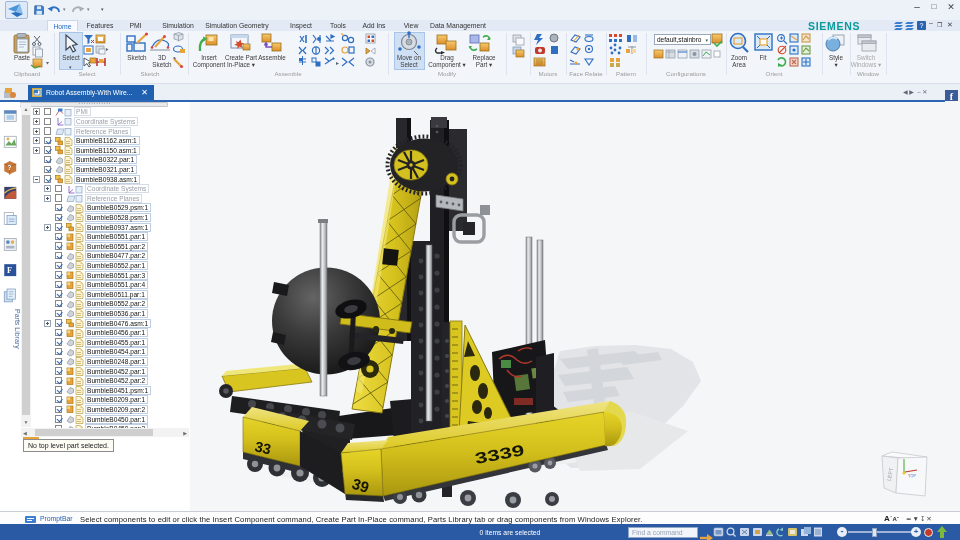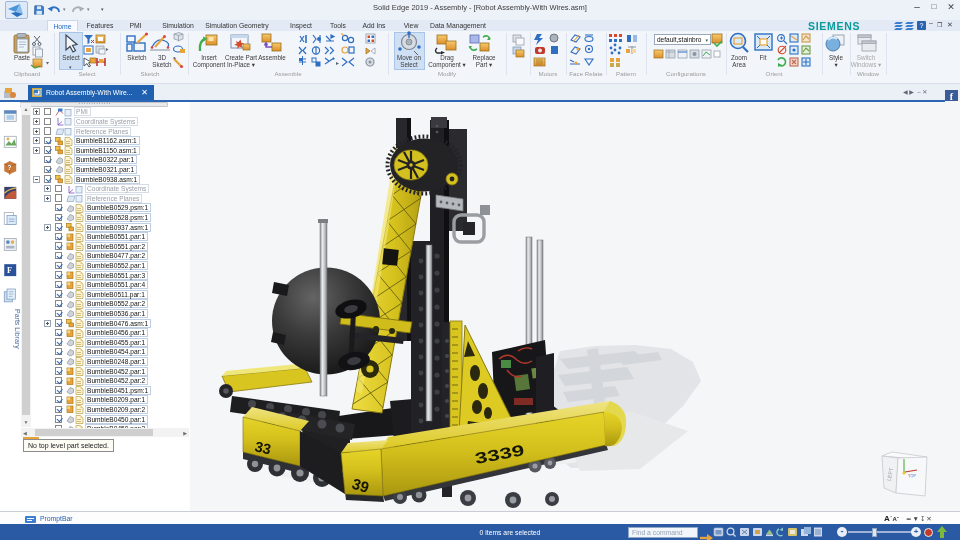--- a/index.html
+++ b/index.html
@@ -62,21 +62,20 @@
 <path d="M3,4 Q7,0.5 11,4 Q12,5 12,7" fill="none" stroke="#2f6fc2" stroke-width="1.8"></path>
 <polygon points="0.5,3.5 6,1.5 5,6.5" fill="#2f6fc2"></polygon>
       </svg>
 <div class="abs" style="left:63px;top:6px;font-size:5px;color:#777">▾</div>
 <svg class="abs" style="left:71px;top:5px" width="14" height="10" viewBox="0 0 14 10">
 <path d="M11,4 Q7,0.5 3,4 Q2,5 2,7" fill="none" stroke="#a8aeb6" stroke-width="1.8"></path>
 <polygon points="13.5,3.5 8,1.5 9,6.5" fill="#a8aeb6"></polygon>
       </svg>
 <div class="abs" style="left:87px;top:6px;font-size:5px;color:#777">▾</div>
 <div class="abs" style="left:101px;top:6px;font-size:5px;color:#555">▾</div>
-<div id="title">Solid Edge 2019 - Assembly - [Robot Assembly-With Wires.asm]</div>
 <div class="abs" style="left:911px;top:1px;width:12px;height:12px;color:#444;font-size:10px;text-align:center;line-height:12px">–</div>
 <div class="abs" style="left:928px;top:1px;width:12px;height:12px;color:#444;font-size:8px;text-align:center;line-height:12px">□</div>
 <div class="abs" style="left:945px;top:1px;width:12px;height:12px;color:#444;font-size:9px;text-align:center;line-height:12px">✕</div>
 </div>
 <div id="tabrow">
 <div class="tab sel" style="left:47px;width:31px">Home</div>
 <div class="tab" style="left:85px;width:30px">Features</div>
 <div class="tab" style="left:123px;width:25px">PMI</div>
 <div class="tab" style="left:157px;width:42px">Simulation</div>
 <div class="tab" style="left:205px;width:64px">Simulation Geometry</div>
@@ -1260,20 +1259,21 @@
       <div class="sarr" style="right:2px;top:2px">▶</div>
     </div>
 <div class="abs" style="left:23px;top:437px;width:16px;height:2px;background:#e8a33d"></div>
 <div id="tooltip">No top level part selected.</div>
 <div id="blueline"></div>
 <div id="promptbar">
 <div class="abs" style="left:25px;top:3.5px;width:11px;height:7px;background:#3a7fd0;border-radius:1px"></div>
 <div class="abs" style="left:27px;top:5.5px;width:7px;height:1px;background:#fff"></div>
 <div class="abs" style="left:27px;top:7.5px;width:5px;height:1px;background:#fff"></div>
 <div class="abs" style="left:40px;top:3px;font-size:6.8px;color:#2a62ae">PromptBar</div>
+<div class="abs" style="left:80px;top:2.5px;font-size:7.6px;color:#1a1a1a;letter-spacing:0.12px">Select components to edit or click the Insert Component command, Create Part In-Place command, Parts Library tab or drag components from Windows Explorer.</div>
 <div class="abs" style="left:884px;top:2px;font-size:8px;color:#222;font-weight:bold">Aˈ<span style="font-size:6px">Aˇ</span></div>
 <div class="abs" style="left:906px;top:3px;font-size:6.5px;color:#444;letter-spacing:1px">≃▼↧✕</div>
 </div>
 <div id="statusbar">
 <div class="abs" style="left:420px;top:4.5px;width:180px;text-align:center;font-size:6.8px;color:#fff">0 items are selected</div>
 <div id="findbox">Find a command</div>
 <div class="abs" style="left:700px;top:4px"><svg width="13" height="8" viewBox="0 0 13 8">
           <path d="M0 4 h8" stroke="#e8a33d" stroke-width="2.4"></path>
           <polygon points="7,0 13,4 7,8" fill="#e8a33d"></polygon>
         </svg></div>

